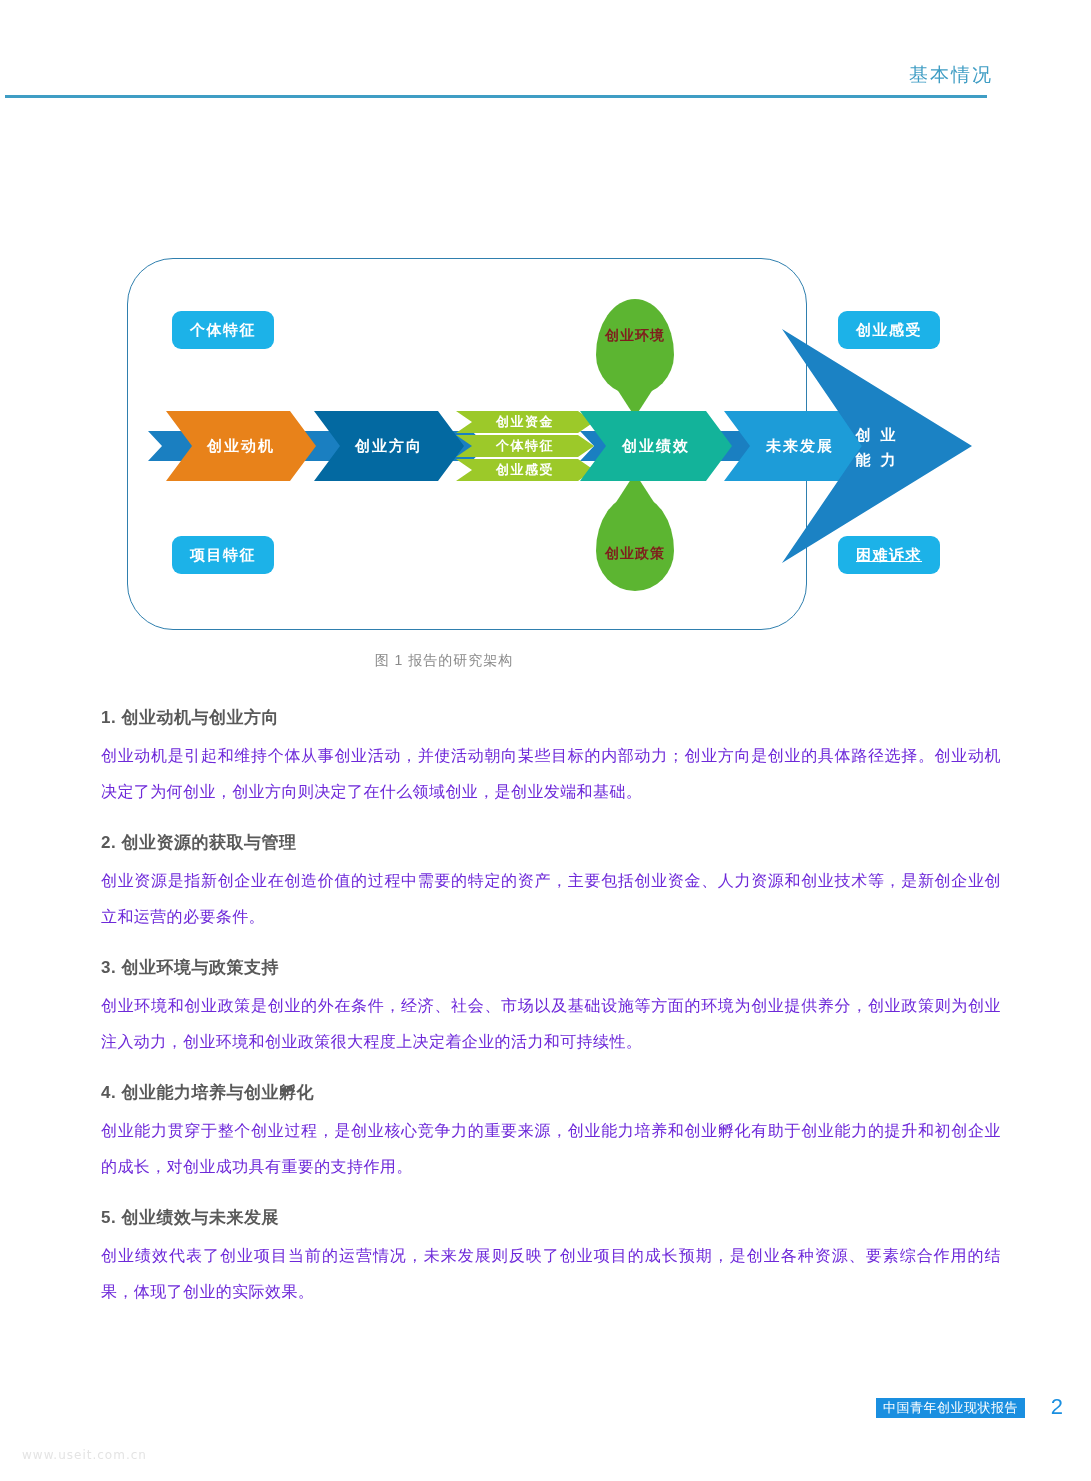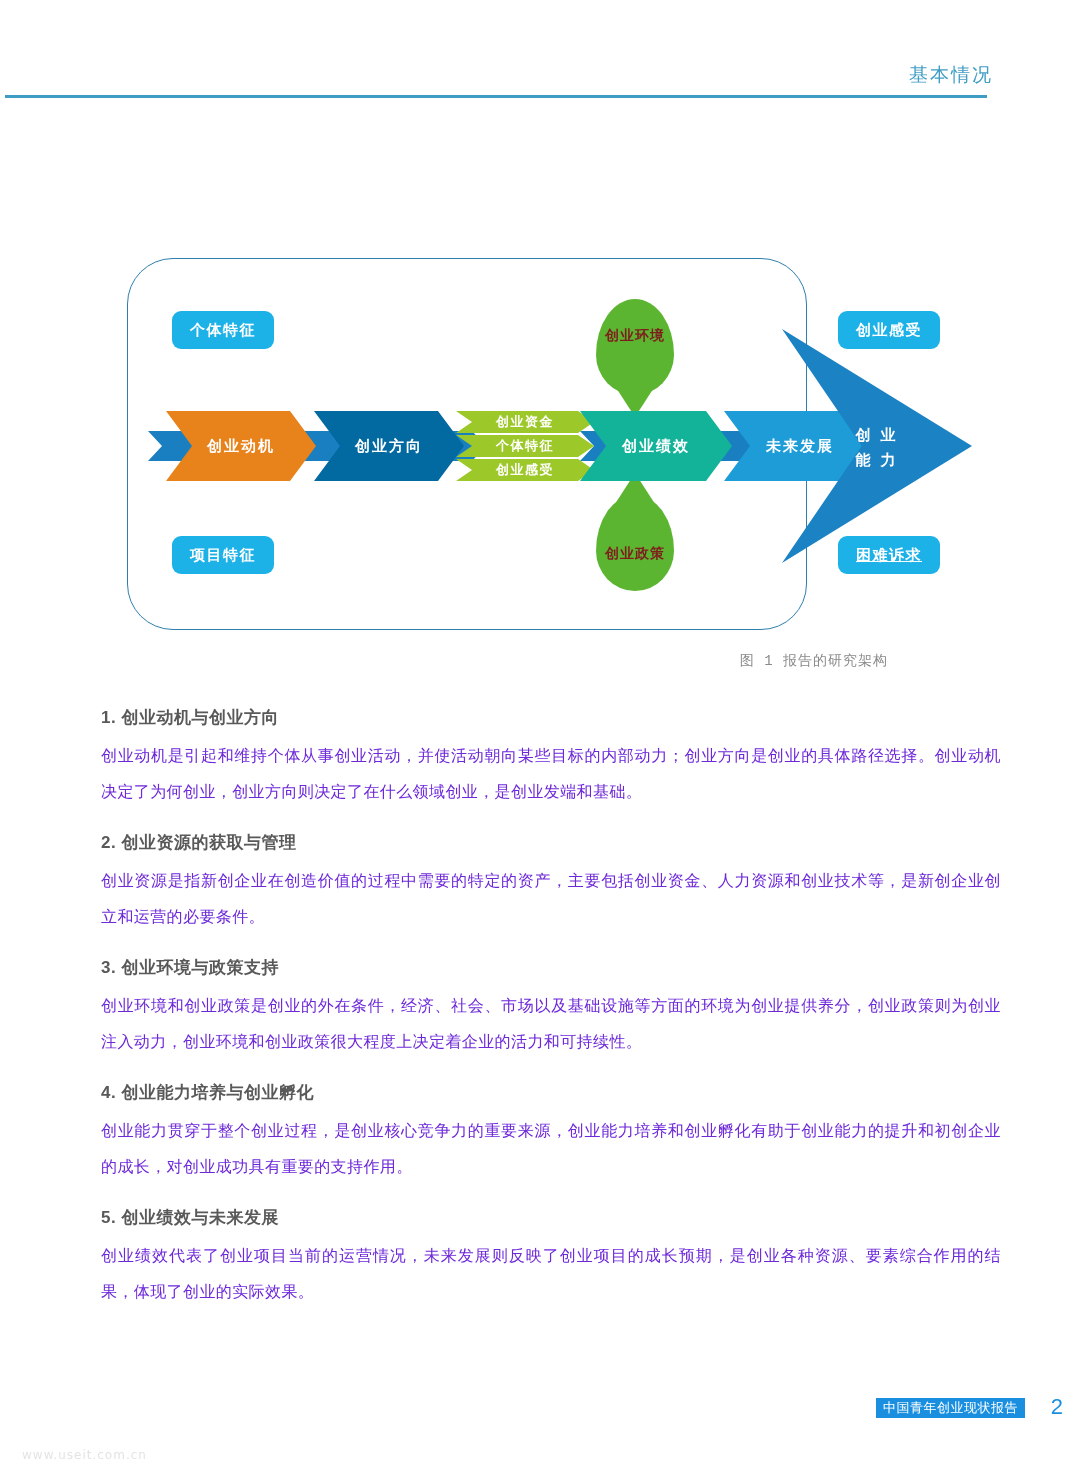--- a/index.html
+++ b/index.html
@@ -115,22 +115,22 @@
     clip-path:polygon(0 0, 100% 50%, 0 100%, 42% 50%);
   }
   #arrow-label{
     position:absolute;left:706px;top:163px;width:86px;
     color:#ffffff;font-size:15px;font-weight:bold;letter-spacing:3px;
     text-align:center;line-height:25px;
   }
 
   
   #fig-caption{
-    position:absolute;left:0;top:652px;width:888px;text-align:right;
-    font-size:14px;color:#8a8a8a;letter-spacing:1px;font-family:Liberation Mono, monospace;
+    position:absolute;left:0;top:652px;width:888px;text-align:center;
+    font-size:14px;color:#8a8a8a;letter-spacing:1px;
   }
 
   
   #content{position:absolute;left:101px;top:706px;width:900px;}
   .sec{margin-bottom:21px;}
   .sec-title{
     font-size:17px;color:#595959;margin:0 0 9px 0;letter-spacing:0.5px;
   }
   .sec-body{
     font-size:16px;color:#6d28d9;line-height:36px;margin:0;

